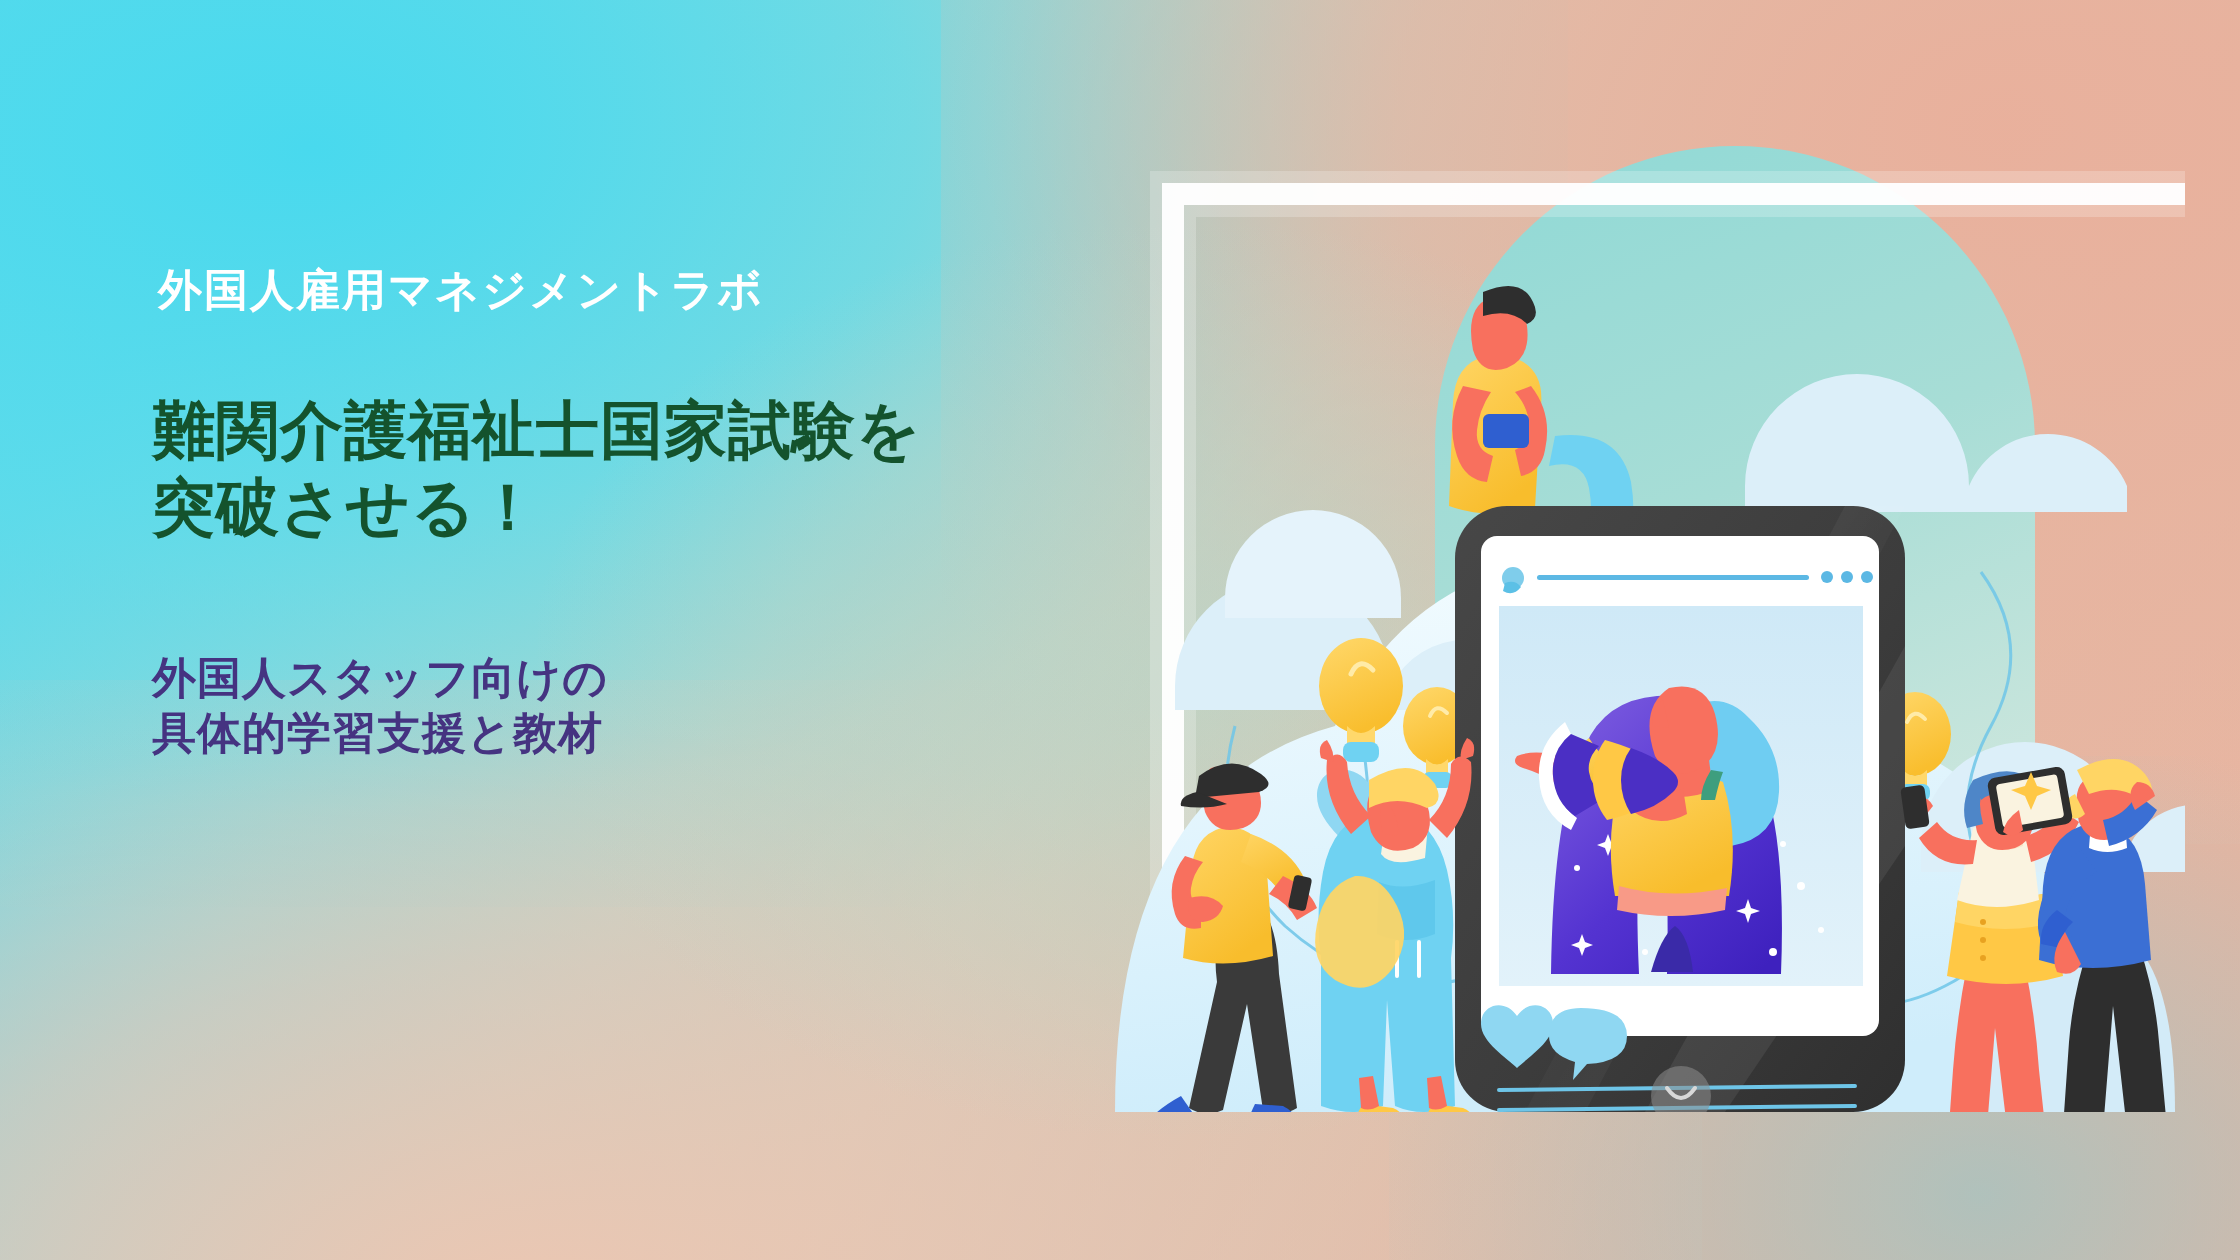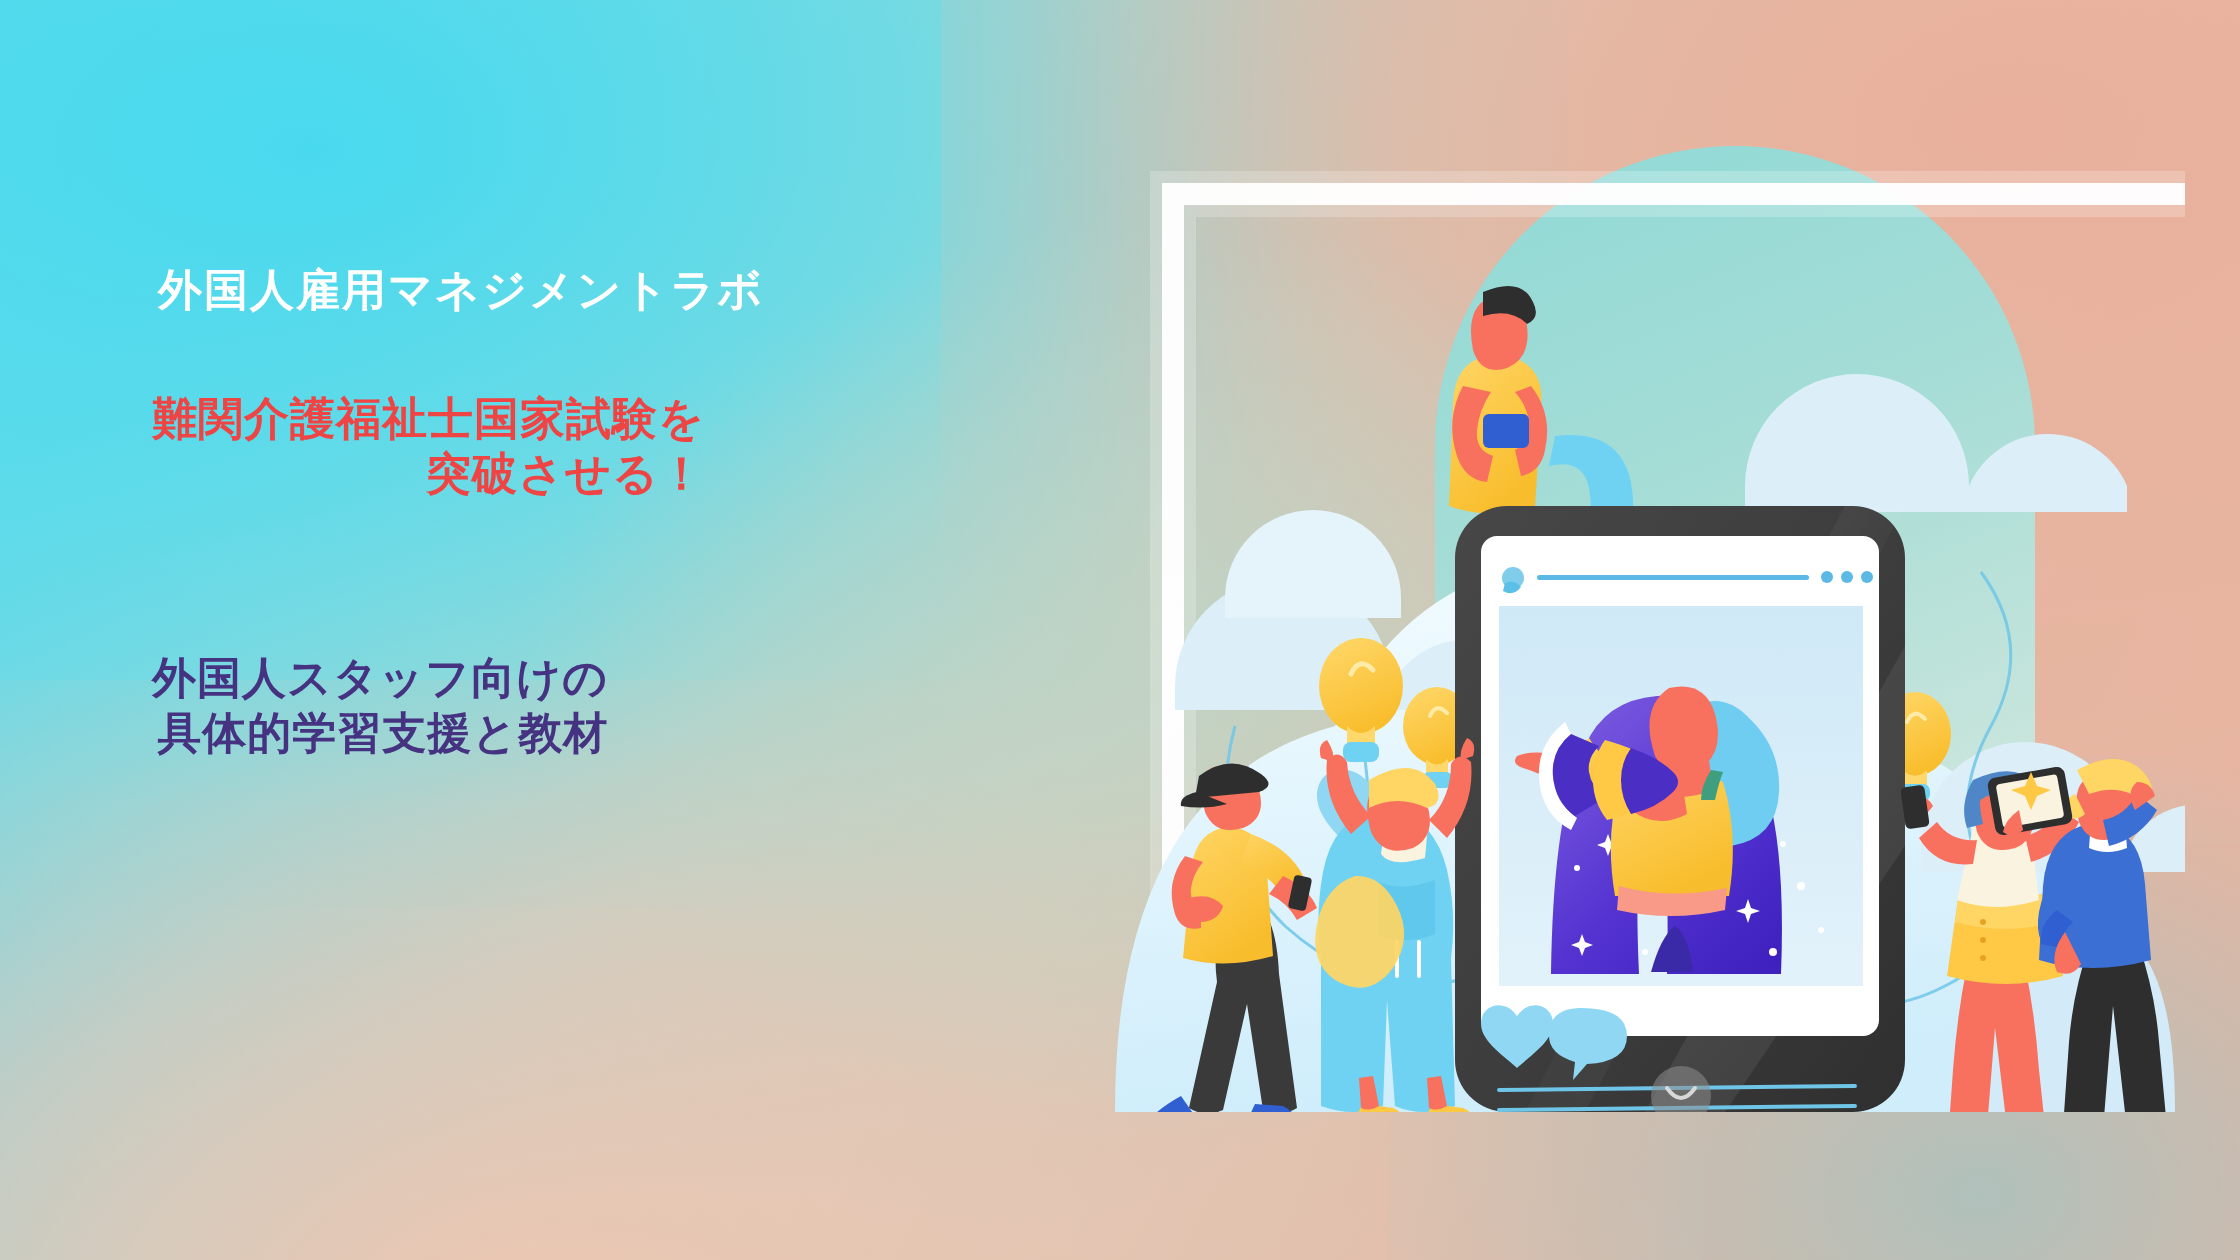--- a/index.html
+++ b/index.html
@@ -43,31 +43,30 @@
   }
   .bg-wash-e{
     position:absolute;right:-6%;bottom:-18%;width:44%;height:58%;
     background:radial-gradient(ellipse at 60% 60%, rgba(152,199,200,0.7) 0%, rgba(160,200,199,0.3) 48%, rgba(160,200,199,0) 76%);
   }
 
   
   .copy{
     position:absolute;left:0;top:0;width:1040px;height:1260px;
     padding:0;
-    text-align:right;
   }
   .eyebrow{
     position:absolute;left:158px;top:262px;
     font-size:44px;font-weight:700;color:#ffffff;
     letter-spacing:2px;line-height:1.25;
     white-space:nowrap;
   }
   .headline{
     position:absolute;left:152px;top:392px;
-    font-size:45px;font-weight:700;color:#ef4444;
+    font-size:63px;font-weight:700;color:#14532d;
     line-height:1.22;letter-spacing:1px;
     white-space:pre-line;
   }
   .subhead{
     position:absolute;left:152px;top:650px;
     font-size:44px;font-weight:700;color:#453381;
     line-height:1.26;letter-spacing:1px;
     white-space:pre-line;
   }
   .company{

